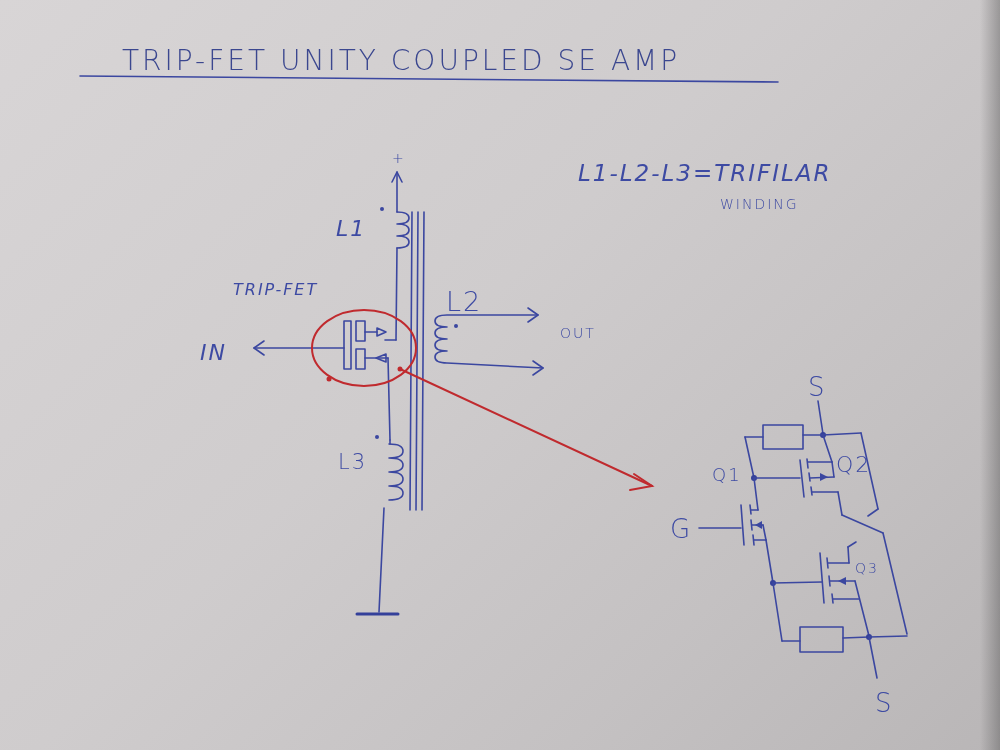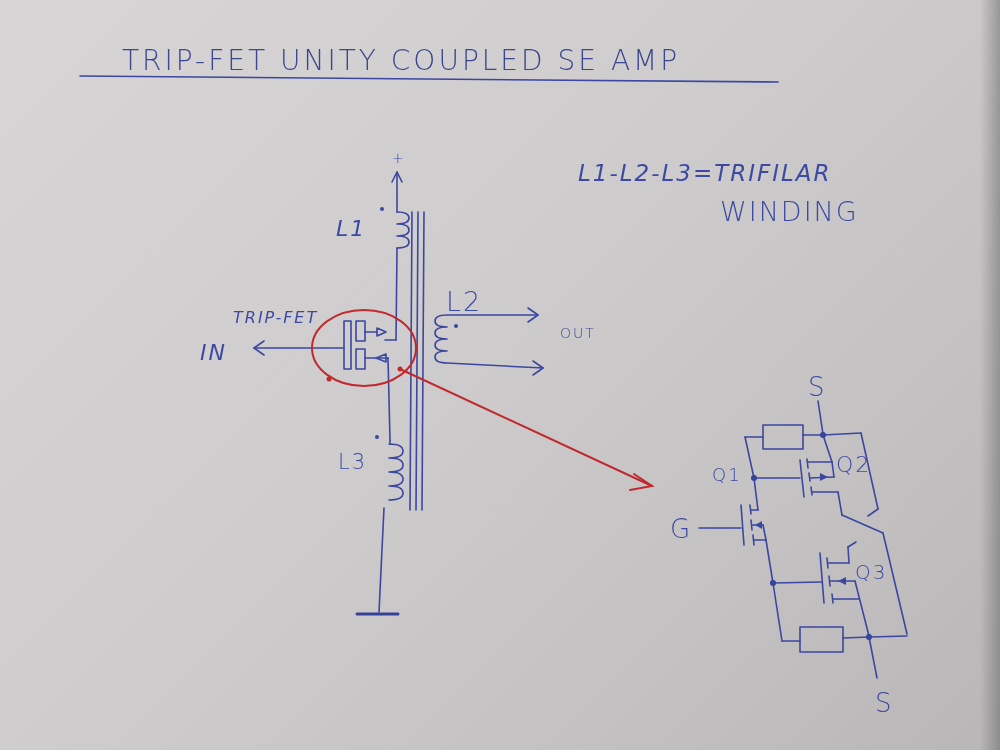--- a/index.html
+++ b/index.html
@@ -16,34 +16,34 @@
   svg.sheet { position:absolute; left:0; top:0; }
   .ink { fill:none; stroke:#3b47a0; stroke-width:1.6; stroke-linecap:round; stroke-linejoin:round; }
   .ink-bold { fill:none; stroke:#34409a; stroke-width:3; stroke-linecap:round; }
   .red { fill:none; stroke:#c02a2e; stroke-width:2; stroke-linecap:round; }
   .hand {
     position:absolute; color:#3d4aa3; font-family:"DejaVu Sans", sans-serif;
     font-weight:300; letter-spacing:2px; white-space:nowrap;
   }
   .title { left:122px; top:44px; font-size:28px; letter-spacing:3px; color:#3b478f; }
   .trifilar1 { left:578px; top:160px; font-size:23px;font-style:italic; }
-  .trifilar2 { left:720px; top:196px; font-size:27px; }
+  .trifilar2 { left:720px; top:196px; font-size:14px; }
   .lbl-l1 { left:336px; top:216px; font-size:22px; font-style:italic; }
   .lbl-l2 { left:446px; top:286px; font-size:27px; }
   .lbl-l3 { left:338px; top:450px; font-size:21px; }
-  .lbl-tripfet { left:233px; top:280px; font-size:16px; font-style:italic;margin-top:28px; }
+  .lbl-tripfet { left:233px; top:280px; font-size:16px; font-style:italic; }
   .lbl-in { left:200px; top:340px; font-size:22px; font-style:italic; }
   .lbl-out { left:560px; top:325px; font-size:14px; }
   .lbl-plus { left:392px; top:150px; font-size:14px; }
   .lbl-s-top { left:808px; top:372px; font-size:26px; }
   .lbl-s-bot { left:875px; top:688px; font-size:26px; }
   .lbl-g { left:670px; top:514px; font-size:26px; }
   .lbl-q1 { left:712px; top:464px; font-size:18px; }
   .lbl-q2 { left:836px; top:452px; font-size:22px; }
-  .lbl-q3 { left:855px; top:560px; font-size:20px; }
+  .lbl-q3 { left:855px; top:560px; font-size:14px; }
 </style>
 </head>
 <body>
 
 <div class="paper-edge"></div>
 
 <svg class="sheet" width="1000" height="750" viewBox="0 0 1000 750">
 
   <line class="ink" x1="80" y1="76" x2="778" y2="82"></line>
 

